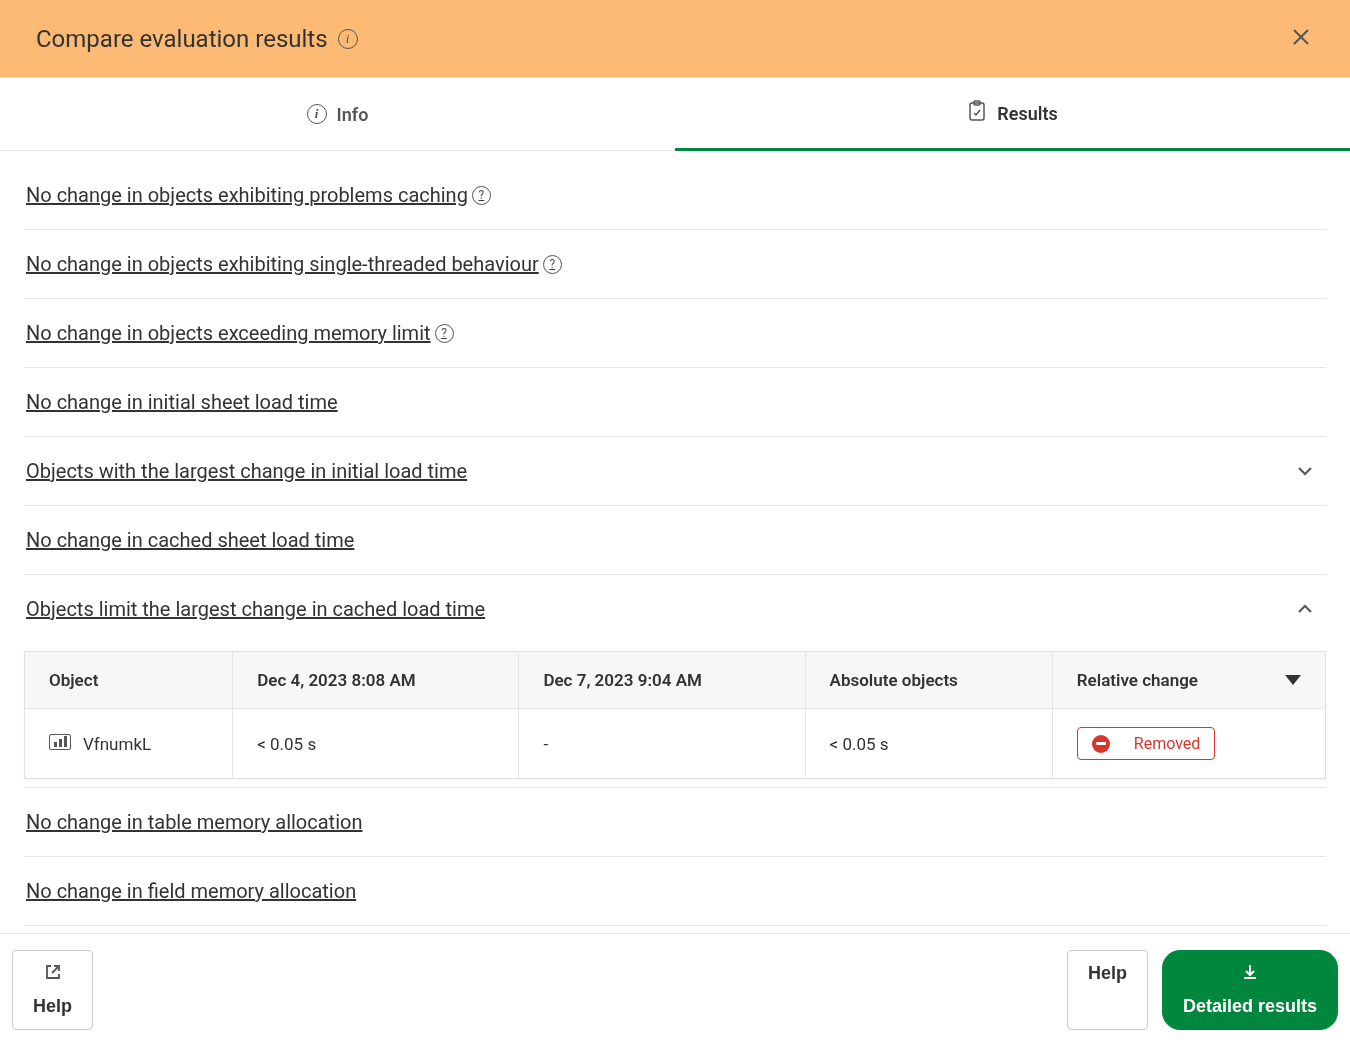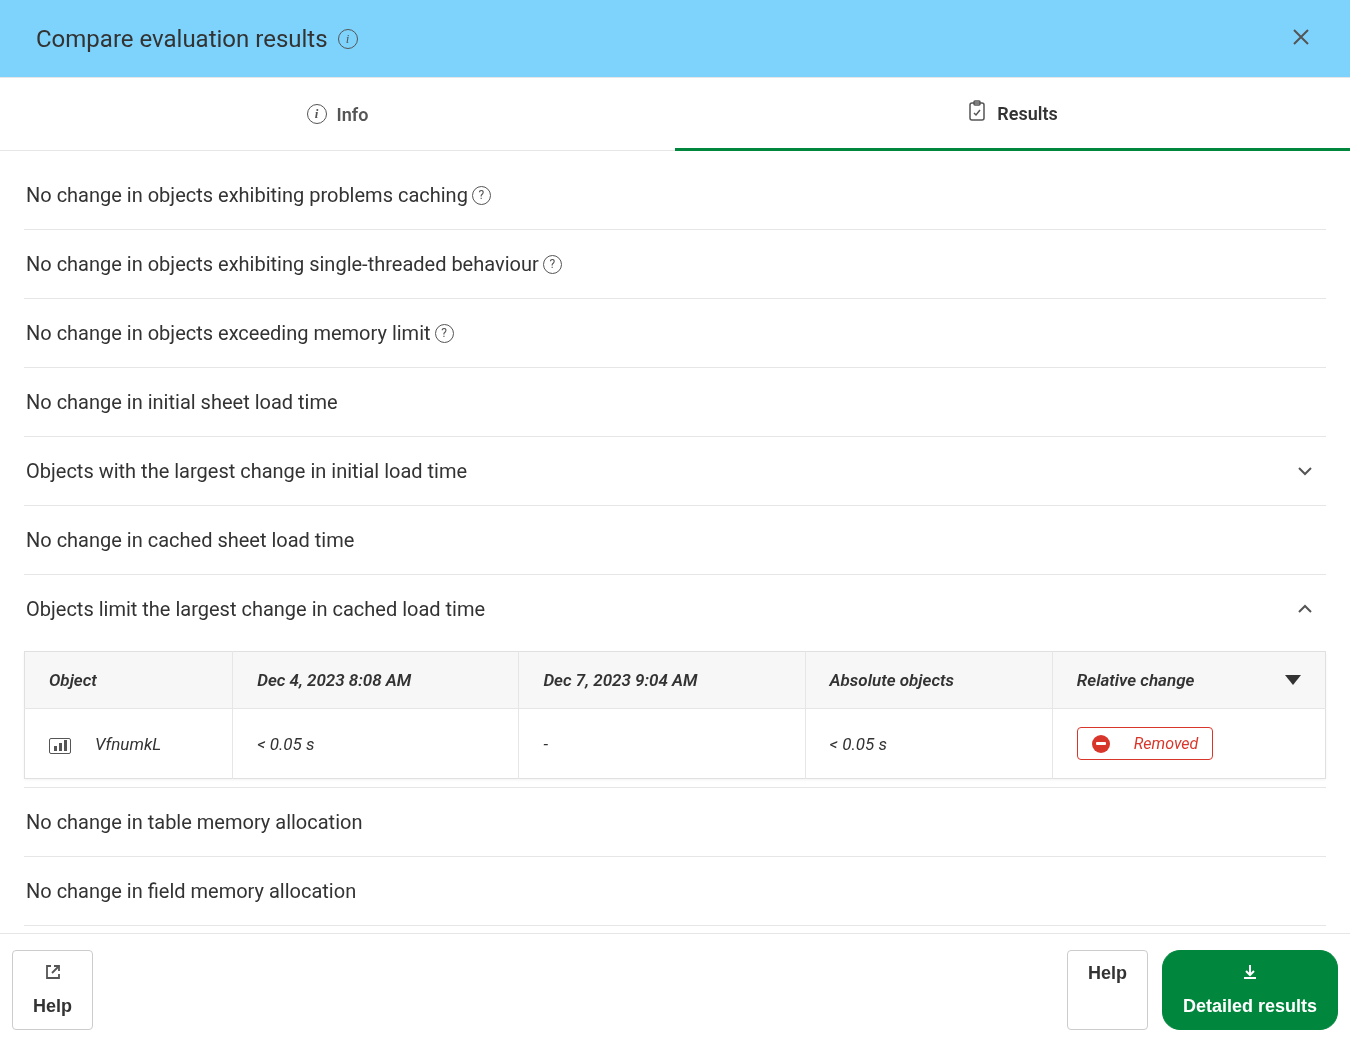--- a/index.html
+++ b/index.html
@@ -6,21 +6,21 @@
   body {
     font-family: -apple-system, BlinkMacSystemFont, "Segoe UI", Roboto, Helvetica, Arial, sans-serif;
     background: #fff;
     color: #333;
     width: 1350px;
     height: 1046px;
     display: flex;
     flex-direction: column;
   }
   .dialog-header {
-    background: #7dd3fc;
+    background: #fdba74;
     border-bottom: 1px solid #e6e6e6;
     display: flex;
     align-items: center;
     justify-content: space-between;
     padding: 22px 36px;
   }
   .dialog-title-wrap {
     display: flex;
     align-items: center;
     gap: 10px;
@@ -91,20 +91,21 @@
     padding: 10px 24px 0 24px;
   }
   .row-item {
     border-bottom: 1px solid #e6e6e6;
     padding: 22px 2px;
     font-size: 20px;
     color: #333;
     display: flex;
     align-items: center;
     justify-content: space-between;
+    text-decoration: underline;
   }
   .row-item .label-wrap {
     display: flex;
     align-items: center;
   }
   .row-item.expandable {
     cursor: pointer;
   }
   .chev {
     width: 22px;
@@ -122,21 +123,20 @@
     border-collapse: collapse;
     width: calc(100% - 0px);
     box-shadow: 0 1px 3px rgba(0,0,0,0.05);
   }
   .table th, .table td {
     text-align: left;
     padding: 18px 24px;
     font-size: 17px;
     border-right: 1px solid #e6e6e6;
     border-bottom: 1px solid #e6e6e6;
-    font-style: italic;
   }
   .table th:last-child, .table td:last-child { border-right: none; }
   .table tr:last-child td { border-bottom: none; }
   .table thead th {
     background: #f7f7f7;
     font-weight: 600;
     color: #333;
   }
   .th-rel {
     display: flex;
@@ -144,22 +144,22 @@
     justify-content: space-between;
   }
   .sort-tri {
     width: 0; height: 0;
     border-left: 8px solid transparent;
     border-right: 8px solid transparent;
     border-top: 10px solid #333;
   }
   .obj-cell {
     display: flex;
-    align-items: flex-end;
-    gap: 24px;
+    align-items: flex-start;
+    gap: 12px;
   }
   .bar-icon {
     display: inline-flex;
     width: 22px;
     height: 16px;
     border: 1.5px solid #555;
     border-radius: 2px;
     align-items: flex-end;
     justify-content: center;
     gap: 2px;

